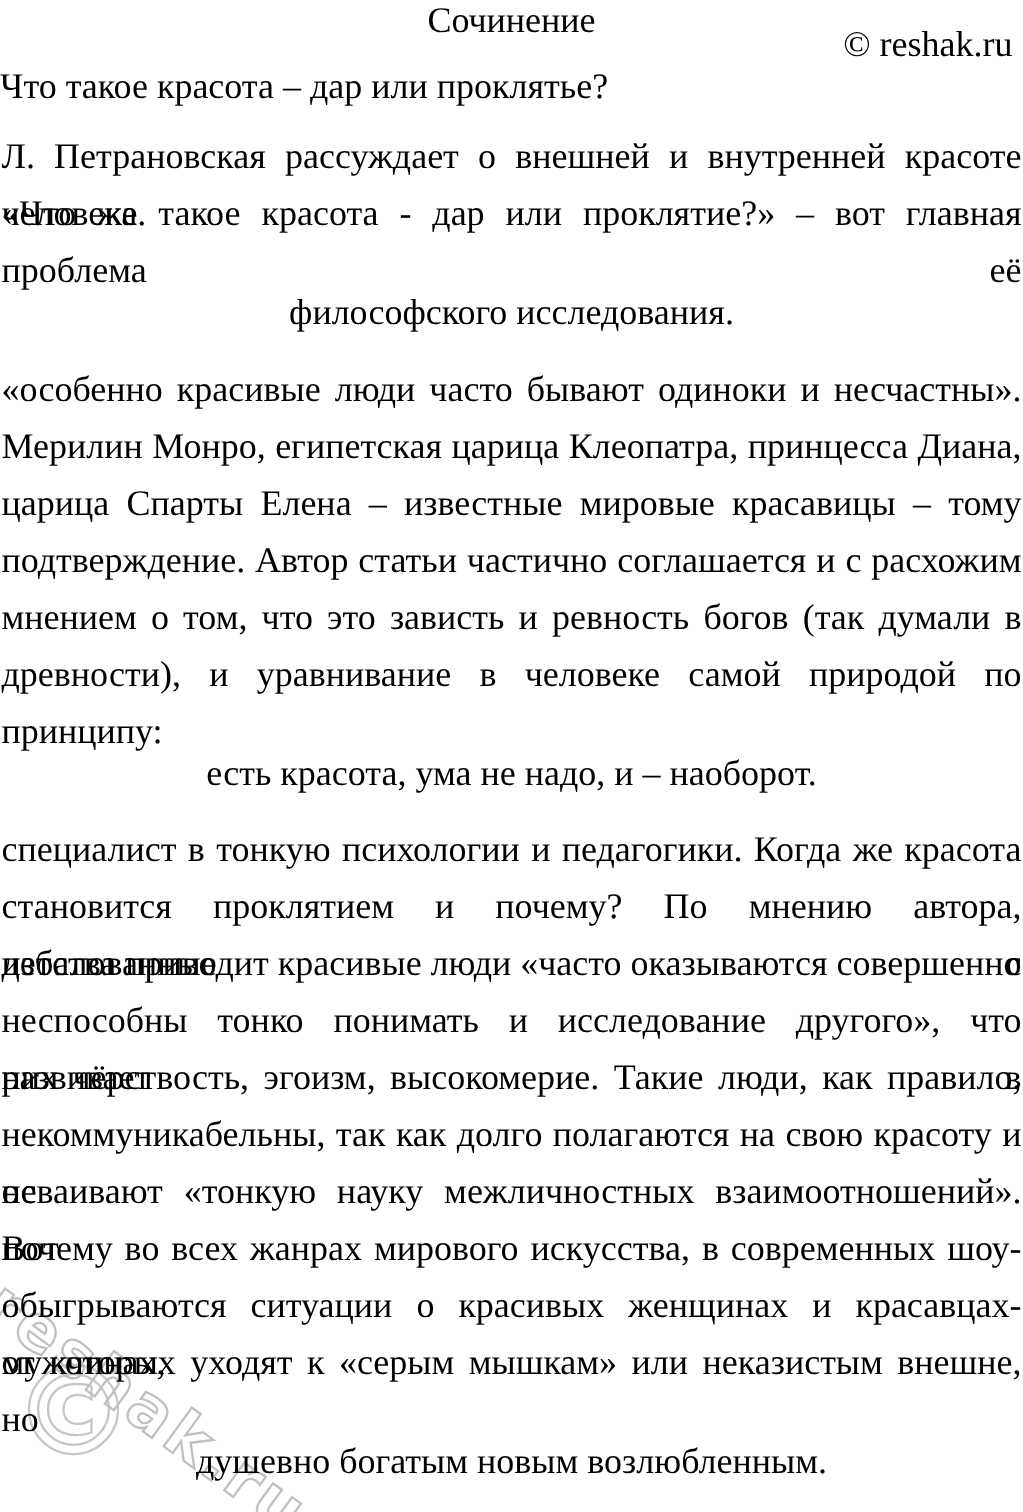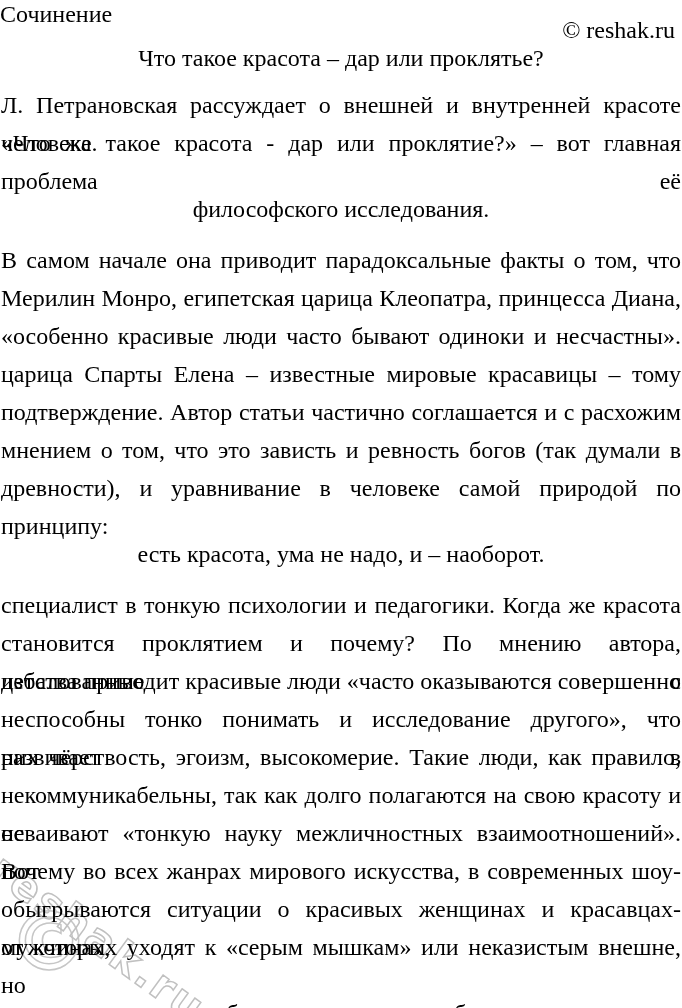--- a/index.html
+++ b/index.html
@@ -22,34 +22,33 @@
   .header {
     position: relative;
     height: 24px;
     line-height: 24px;
     font-size: 24px;
     margin-top: 2px;
   }
   .doc-type {
     position: absolute;
     left: 0; right: 0;
-    text-align: left;
+    text-align: center;
   }
   .copyright {
     position: absolute;
     right: 7px;
     top: 16px;
   }
   
   .title {
     font-size: 24px;
     font-weight: normal;
     line-height: 30px;
     margin: 17px 0 0 0;
-    text-align: center;
   }
   
   .essay { position: relative; z-index: 2; }
   .paragraph { margin-top: 13px; }
   .line {
     font-size: 24px;
     line-height: 38px;
     height: 38px;
     text-align: justify;
     text-align-last: justify;
@@ -110,23 +109,22 @@
 
   <h1 class="title">Что такое красота – дар или проклятье?</h1>
 
   <div class="essay" id="essay-body">
       <div class="paragraph">
         <div class="line">Л. Петрановская рассуждает о внешней и внутренней красоте человека.</div>
         <div class="line">«Что же такое красота - дар или проклятие?» – вот главная проблема её</div>
         <div class="line last">философского исследования.</div>
       </div>
       <div class="paragraph">
-        <div class="line">В самом начале она приводит парадоксальные факты о том, что</div>
+        <div class="line">«особенно красивые люди часто бывают одиноки и несчастны».</div>
         <div class="line">Мерилин Монро, египетская царица Клеопатра, принцесса Диана,</div>
-        <div class="line">«особенно красивые люди часто бывают одиноки и несчастны».</div>
         <div class="line">царица Спарты Елена – известные мировые красавицы – тому</div>
         <div class="line">подтверждение. Автор статьи частично соглашается и с расхожим</div>
         <div class="line">мнением о том, что это зависть и ревность богов (так думали в</div>
         <div class="line">древности), и уравнивание в человеке самой природой по принципу:</div>
         <div class="line last">есть красота, ума не надо, и – наоборот.</div>
       </div>
       <div class="paragraph">
         <div class="line">специалист в тонкую психологии и педагогики. Когда же красота</div>
         <div class="line">становится проклятием и почему? По мнению автора, избалованные с</div>
         <div class="line">детства приводит красивые люди «часто оказываются совершенно</div>

